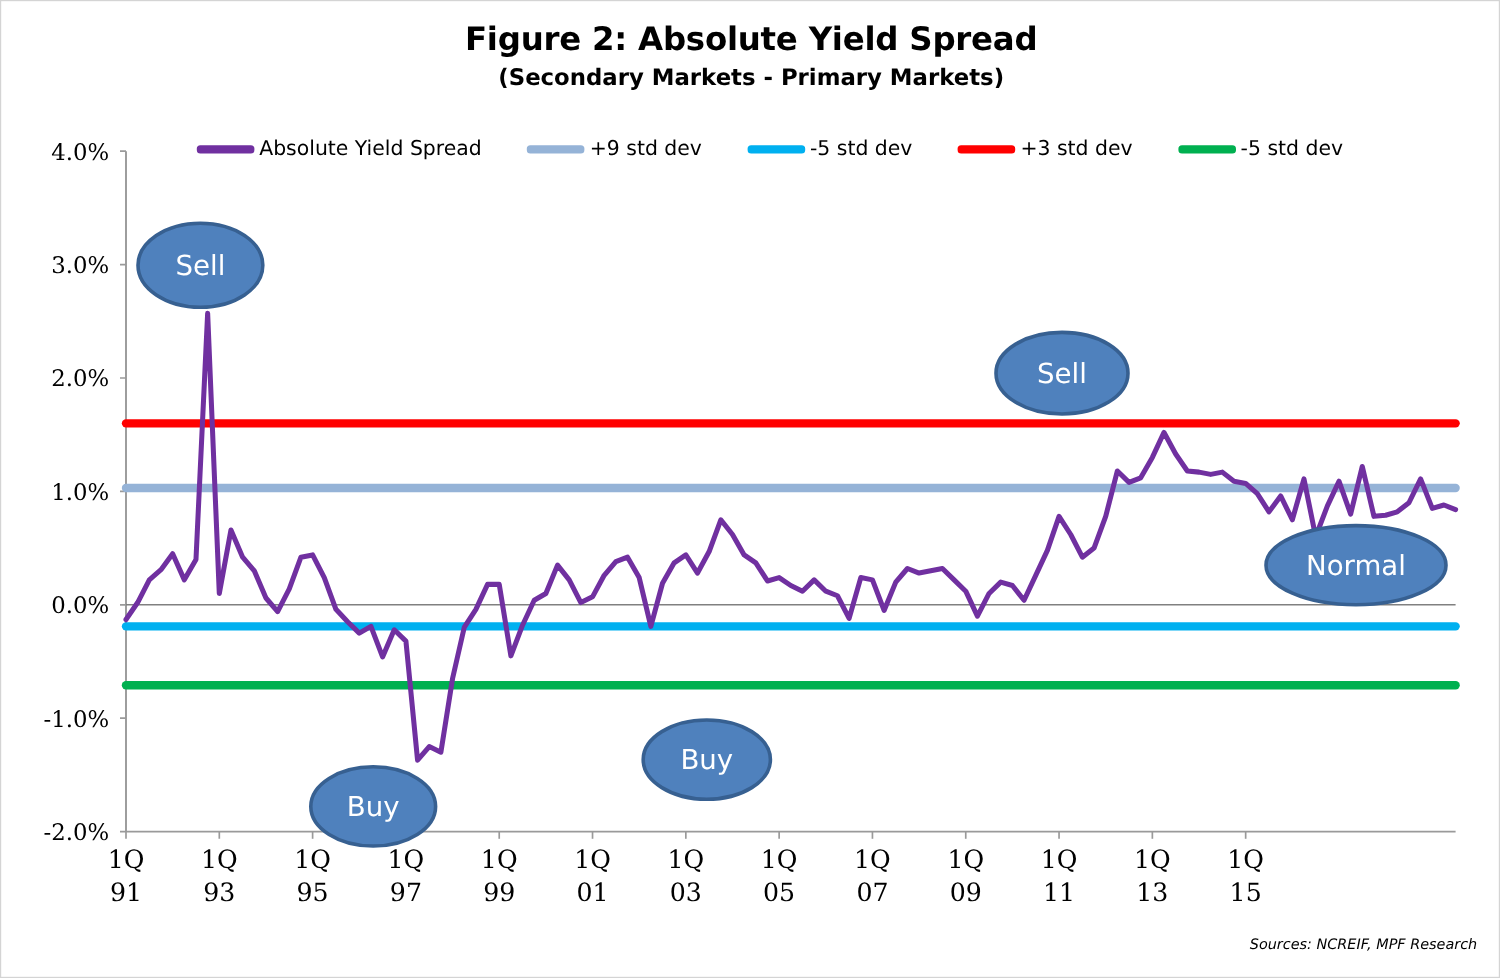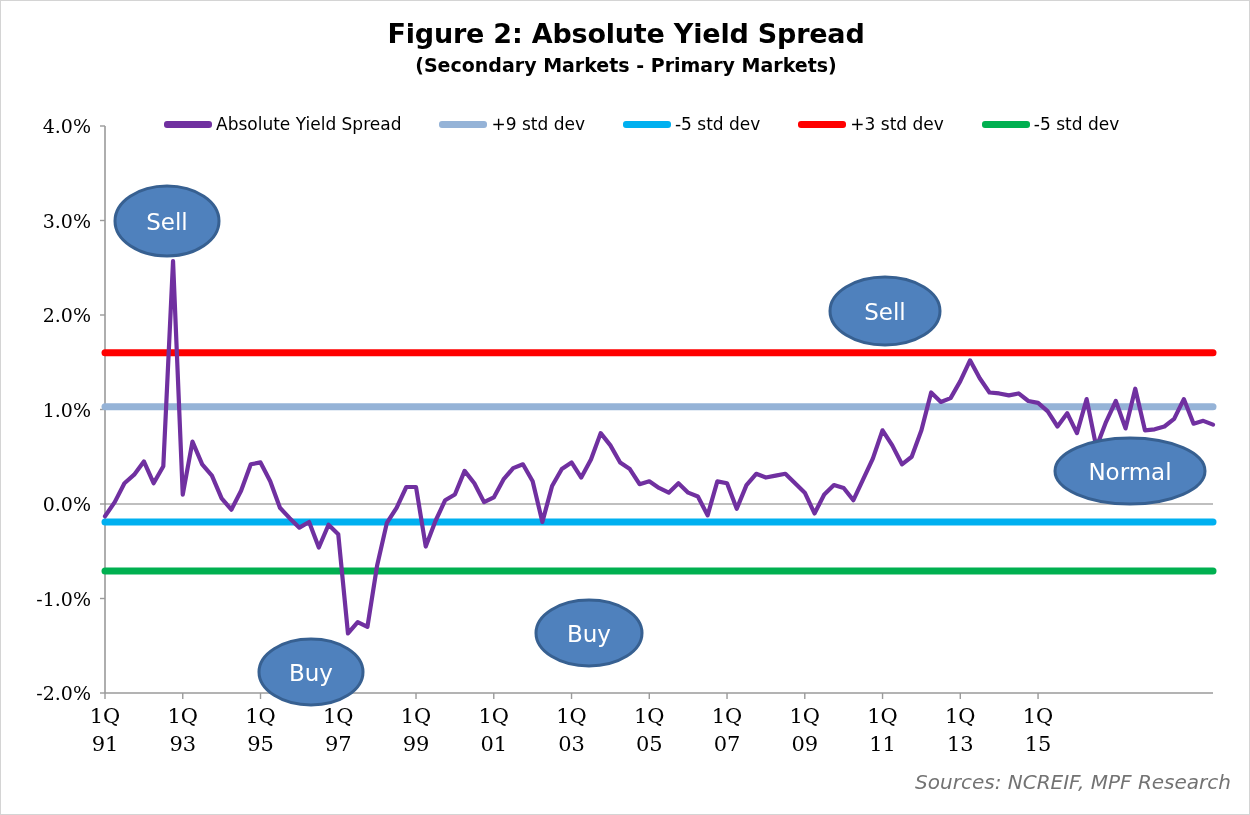--- a/index.html
+++ b/index.html
@@ -94,22 +94,22 @@
     fill: #ffffff;
     text-anchor: middle;
     dominant-baseline: central;
   }
   .source-note {
     position: absolute;
     right: 18px;
     bottom: 20px;
     font-family: "DejaVu Sans", sans-serif;
     font-style: italic;
-    font-size: 20px;
-    color: #737373;
+    font-size: 12px;
+    color: #000000;
     white-space: nowrap;
   }
 </style>
 </head>
 <body>
 
 <div id="chart-root">
 
   <div class="title-block">
     <div class="chart-title">Figure 2: Absolute Yield Spread</div>

